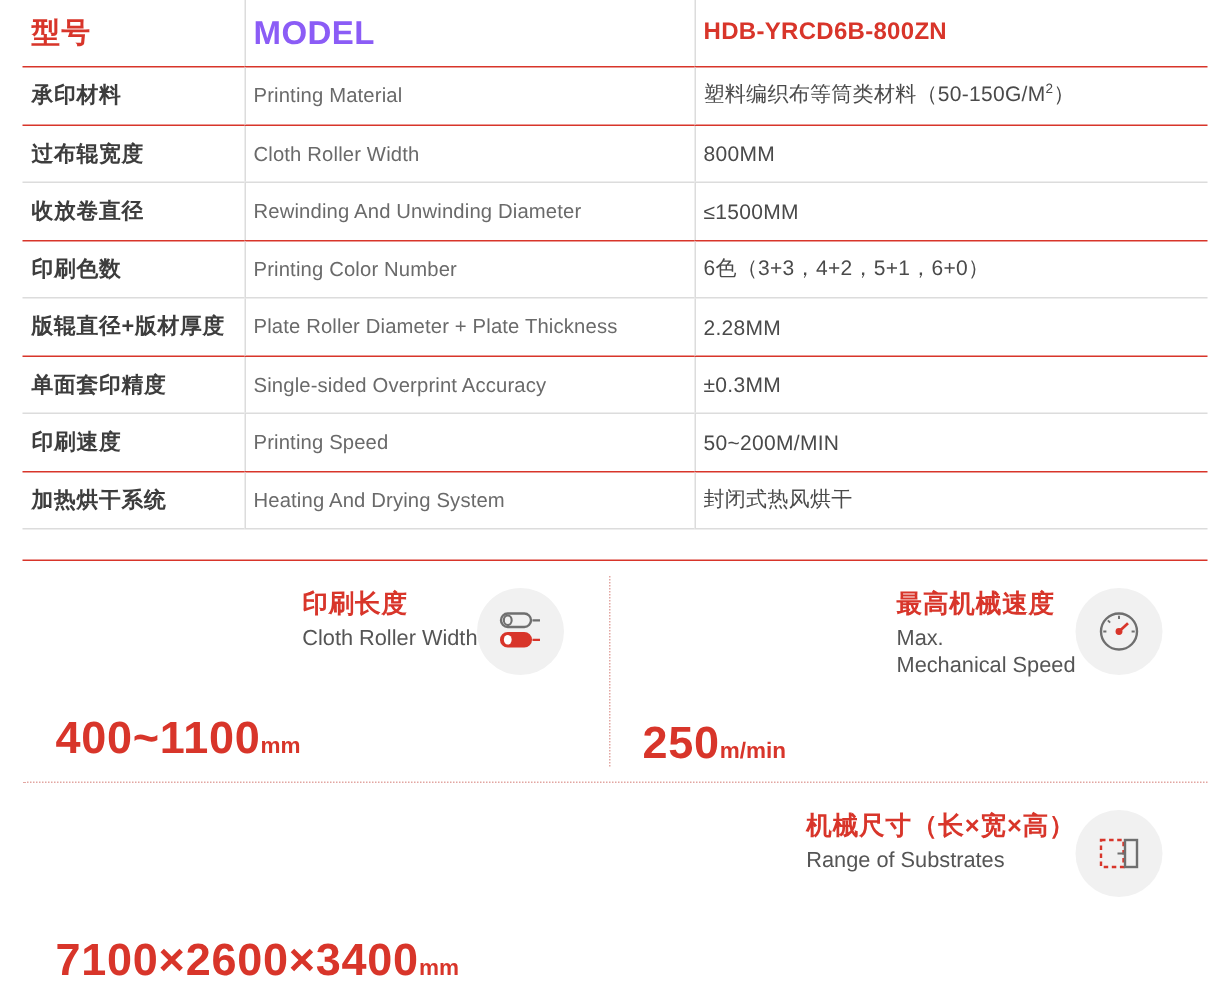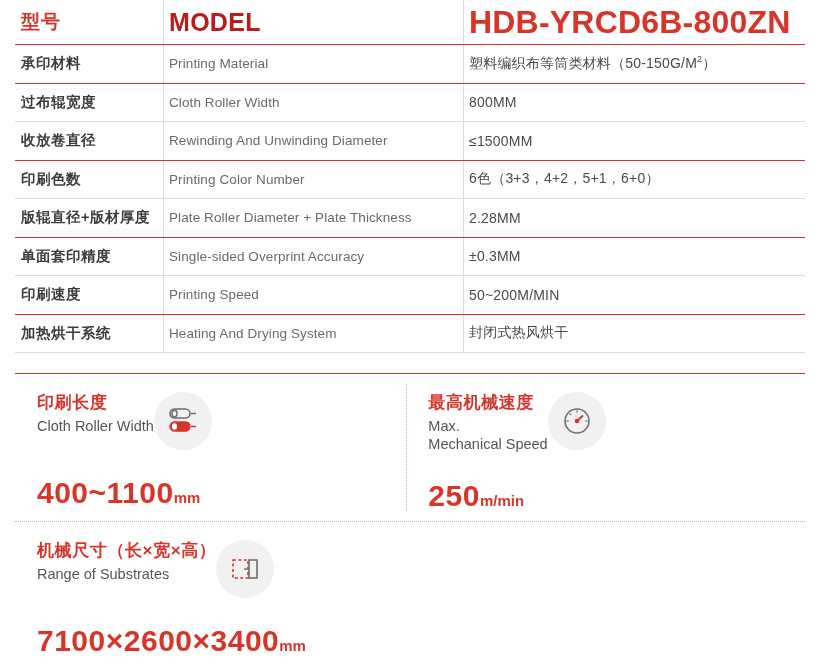--- a/index.html
+++ b/index.html
@@ -54,27 +54,27 @@
     border-bottom: 1px solid #dcdcdc;
   }
 
   .hd-cn {
     font-size: 19px;
     font-weight: bold;
     color: #d8352a;
     letter-spacing: 1px;
   }
   .hd-en {
-    font-size: 25px;
-    font-weight: bold;
-    color: #b91c1c;
+    font-size: 22px;
+    font-weight: bold;
+    color: #8b5cf6;
     letter-spacing: 0.3px;
   }
   .hd-model {
-    font-size: 32px;
+    font-size: 16px;
     font-weight: bold;
     color: #d8352a;
     letter-spacing: 0.2px;
   }
   .bd-cn {
     font-size: 14.5px;
     color: #3d3d3d;
     font-weight: bold;
     letter-spacing: 0.5px;
   }
@@ -138,21 +138,21 @@
   .card-row + .card-row .card {
     padding-top: 16px;
   }
   .card-row.row2 {
     border-top: 1.5px dotted #e2a6a1;
     margin-top: 0;
   }
   .card-top {
     display: flex;
     align-items: flex-start;
-    justify-content: flex-start;
+    justify-content: flex-end;
   }
   .card-titles {
     padding-top: 2px;
   }
   .c-title-cn {
     font-size: 17px;
     font-weight: bold;
     color: #d8352a;
     letter-spacing: 0.6px;
     line-height: 1.3;

